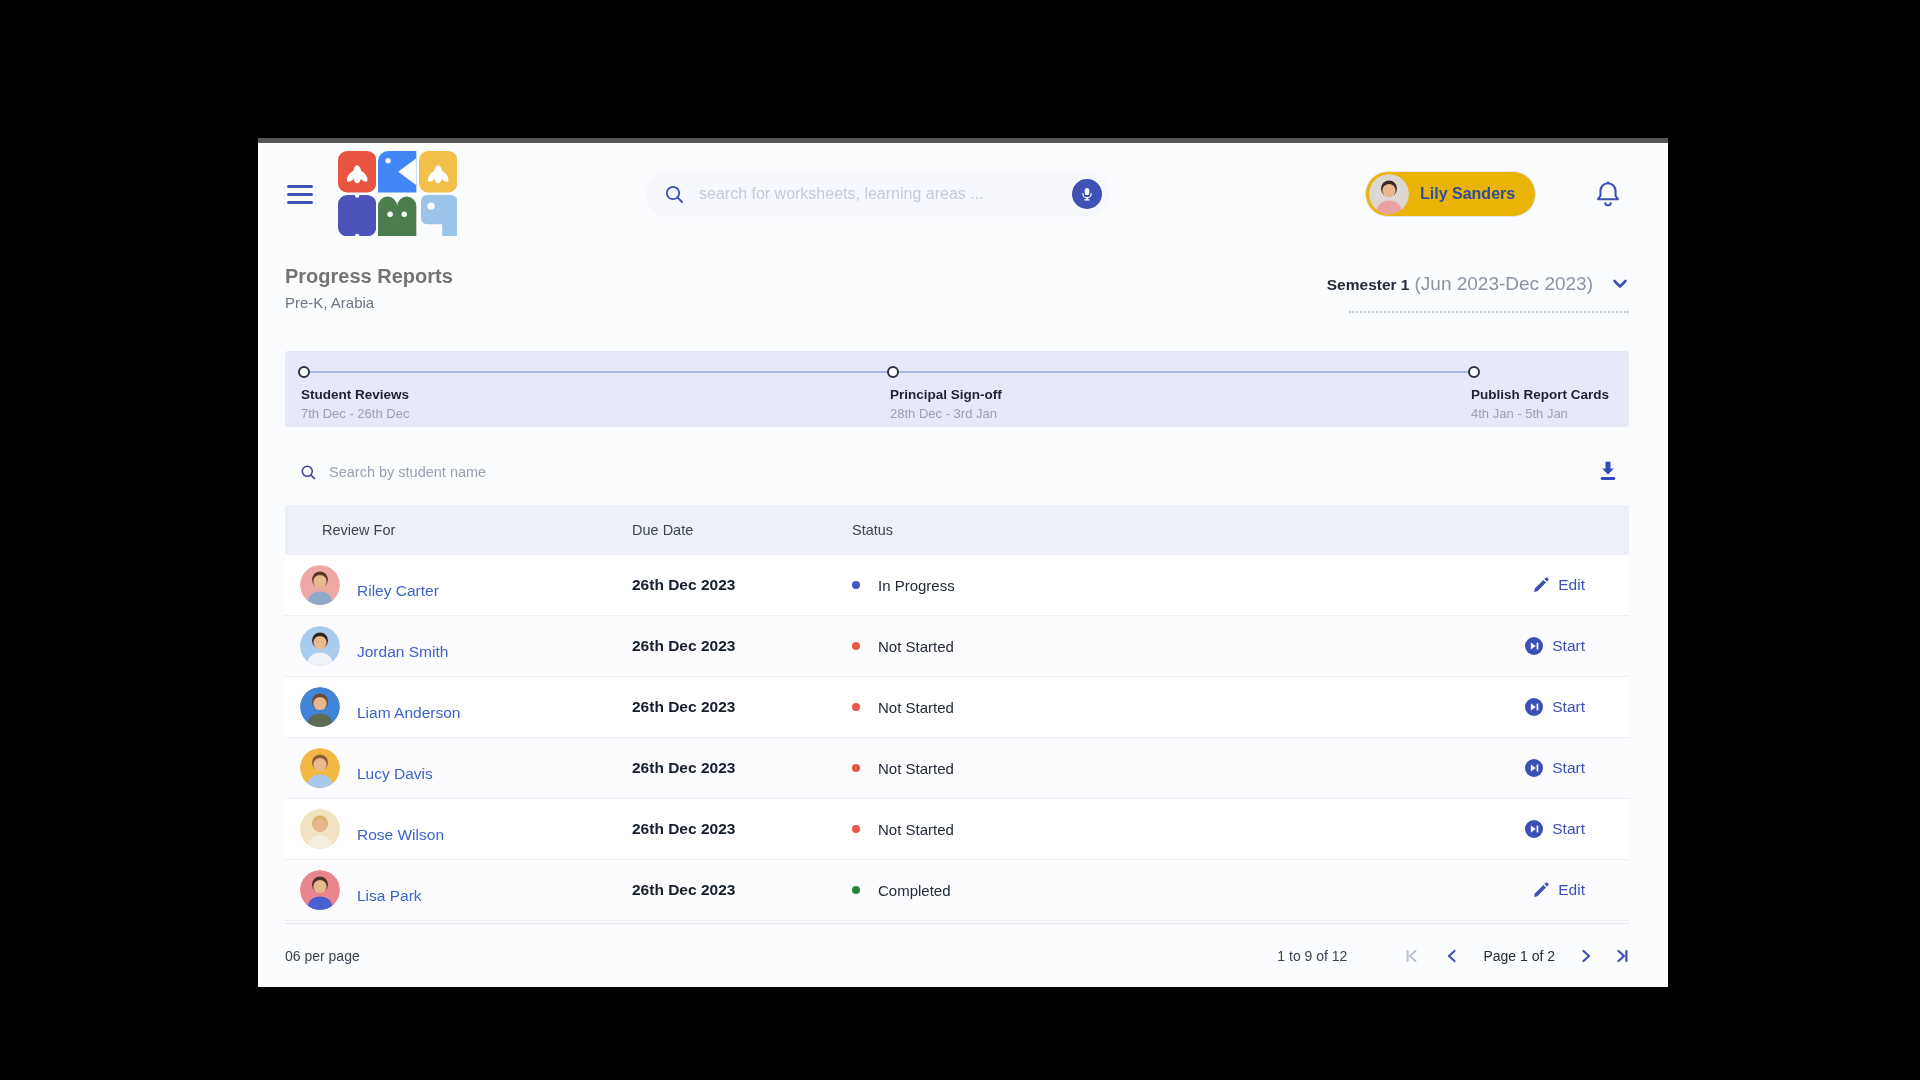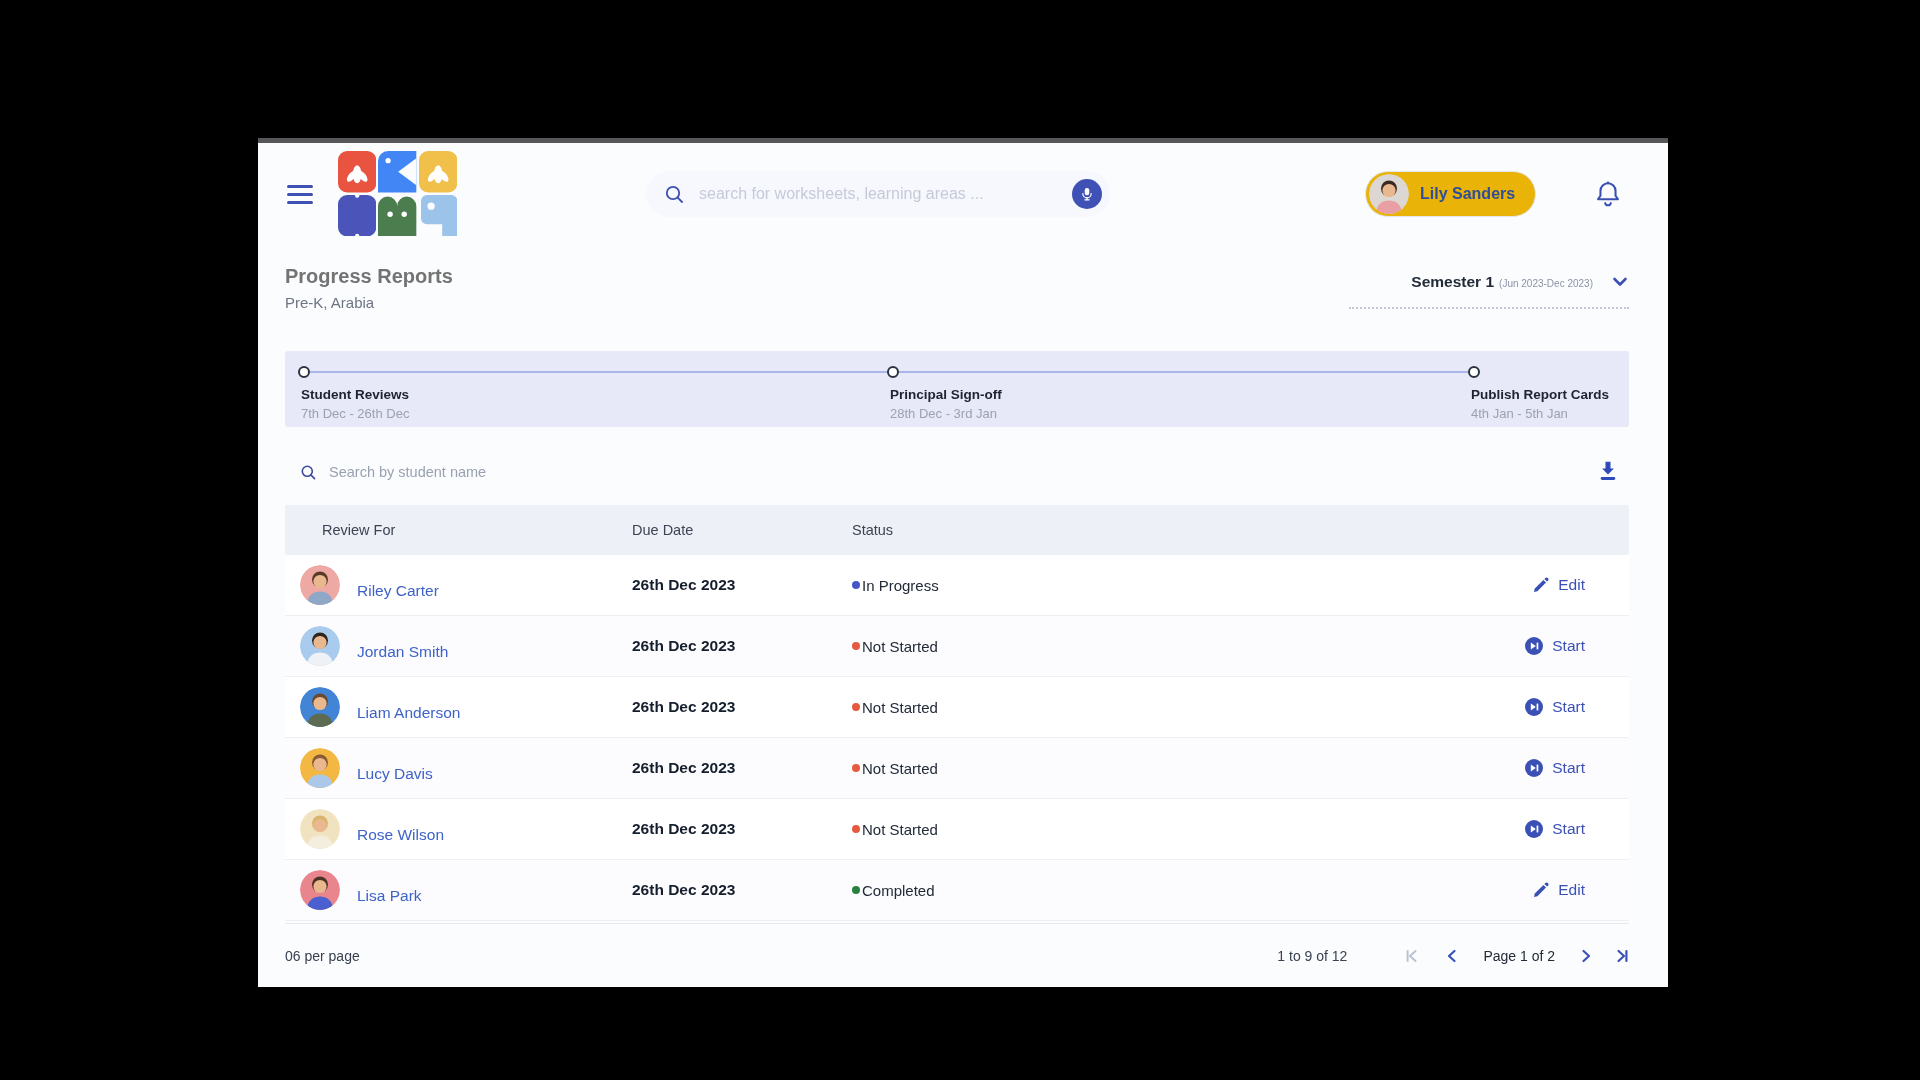--- a/index.html
+++ b/index.html
@@ -26,21 +26,21 @@
 
   .bell { position:absolute; left:1337px; top:42px; width:26px; height:28px; cursor:pointer; }
 
   
   .page-head { position:absolute; left:27px; right:39px; top:127px; display:flex; }
   .ph-title { font-size:20px; font-weight:700; color:#737373; }
   .ph-sub { font-size:15px; color:#6d7482; margin-top:6px; }
   .semester { margin-left:auto; text-align:right; padding-top:8px; }
   .semester-row { display:flex; align-items:center; gap:18px; justify-content:flex-end; cursor:pointer; }
   .sem-label { font-size:15.5px; font-weight:700; color:#222b38; }
-  .sem-range { font-size:10px; color:#8b93a5; margin-left:5px; }
+  .sem-range { font-size:19px; color:#8b93a5; margin-left:5px; }
   .sem-dotted { width:280px; border-bottom:2px dotted #c3c7d4; margin-top:16px; margin-left:auto; }
 
   
   .timeline { position:absolute; left:27px; top:213px; width:1344px; height:76px; background:#e7e8f8; border-radius:3px; }
   .tl-line { position:absolute; left:18px; top:20px; width:1170px; height:2px; background:#a9b6e6; }
   .tl-node { position:absolute; top:15px; width:12px; height:12px; border-radius:50%; background:#fff; border:2px solid #2a3342; }
   .tl-label { position:absolute; top:36px; }
   .tl-name { font-size:13.5px; font-weight:700; color:#1d2430; }
   .tl-dates { font-size:13px; color:#9aa2b0; margin-top:4px; }
 
@@ -53,21 +53,21 @@
   .thead { position:absolute; left:27px; top:367px; width:1344px; height:50px; background:#edf0f6; border-radius:2px; display:grid; grid-template-columns:347px 220px 1fr 208px; align-items:center; font-size:14.5px; color:#3c4454; }
   .thead .c1 { padding-left:37px; }
 
   .tbody { position:absolute; left:27px; top:417px; width:1344px; }
   .tr { display:grid; grid-template-columns:347px 220px 1fr 208px; align-items:center; height:61px; border-bottom:1px solid #eeeef4; background:#fff; }
   .tr:nth-child(even) { background:#fcfcfe; }
   .td-name { display:flex; align-items:center; gap:17px; padding-left:15px; }
   .row-avatar { width:40px; height:40px; border-radius:50%; overflow:hidden; flex:0 0 auto; }
   .stud-link { font-size:15.5px; color:#3e63c8; text-decoration:none; cursor:pointer;margin-top:11px; }
   .td-due { font-size:15.5px; font-weight:700; color:#151e2d; }
-  .td-status { display:flex; align-items:center; gap:2px; font-size:15px; color:#222b38; }
+  .td-status { display:flex; align-items:center; gap:18px; font-size:15px; color:#222b38; }
   .dot { width:8px; height:8px; border-radius:50%; flex:0 0 auto; }
   .td-action { justify-self:end; padding-right:44px; }
   .act-btn { display:flex; align-items:center; gap:9px; background:none; border:none; color:#3a50b5; font-size:15.5px; font-weight:500; cursor:pointer; font-family:inherit; }
 
   
   .tfoot { position:absolute; left:27px; top:785px; width:1344px; height:64px; border-top:1px solid #e7e9ef; display:flex; align-items:center; }
   .per-page { font-size:14px; color:#3a4250; }
   .foot-right { margin-left:auto; display:flex; align-items:center; }
   .range { font-size:14px; color:#3a4250; }
   .pgbtn { background:none; border:none; padding:0; cursor:pointer; display:flex; align-items:center; }

